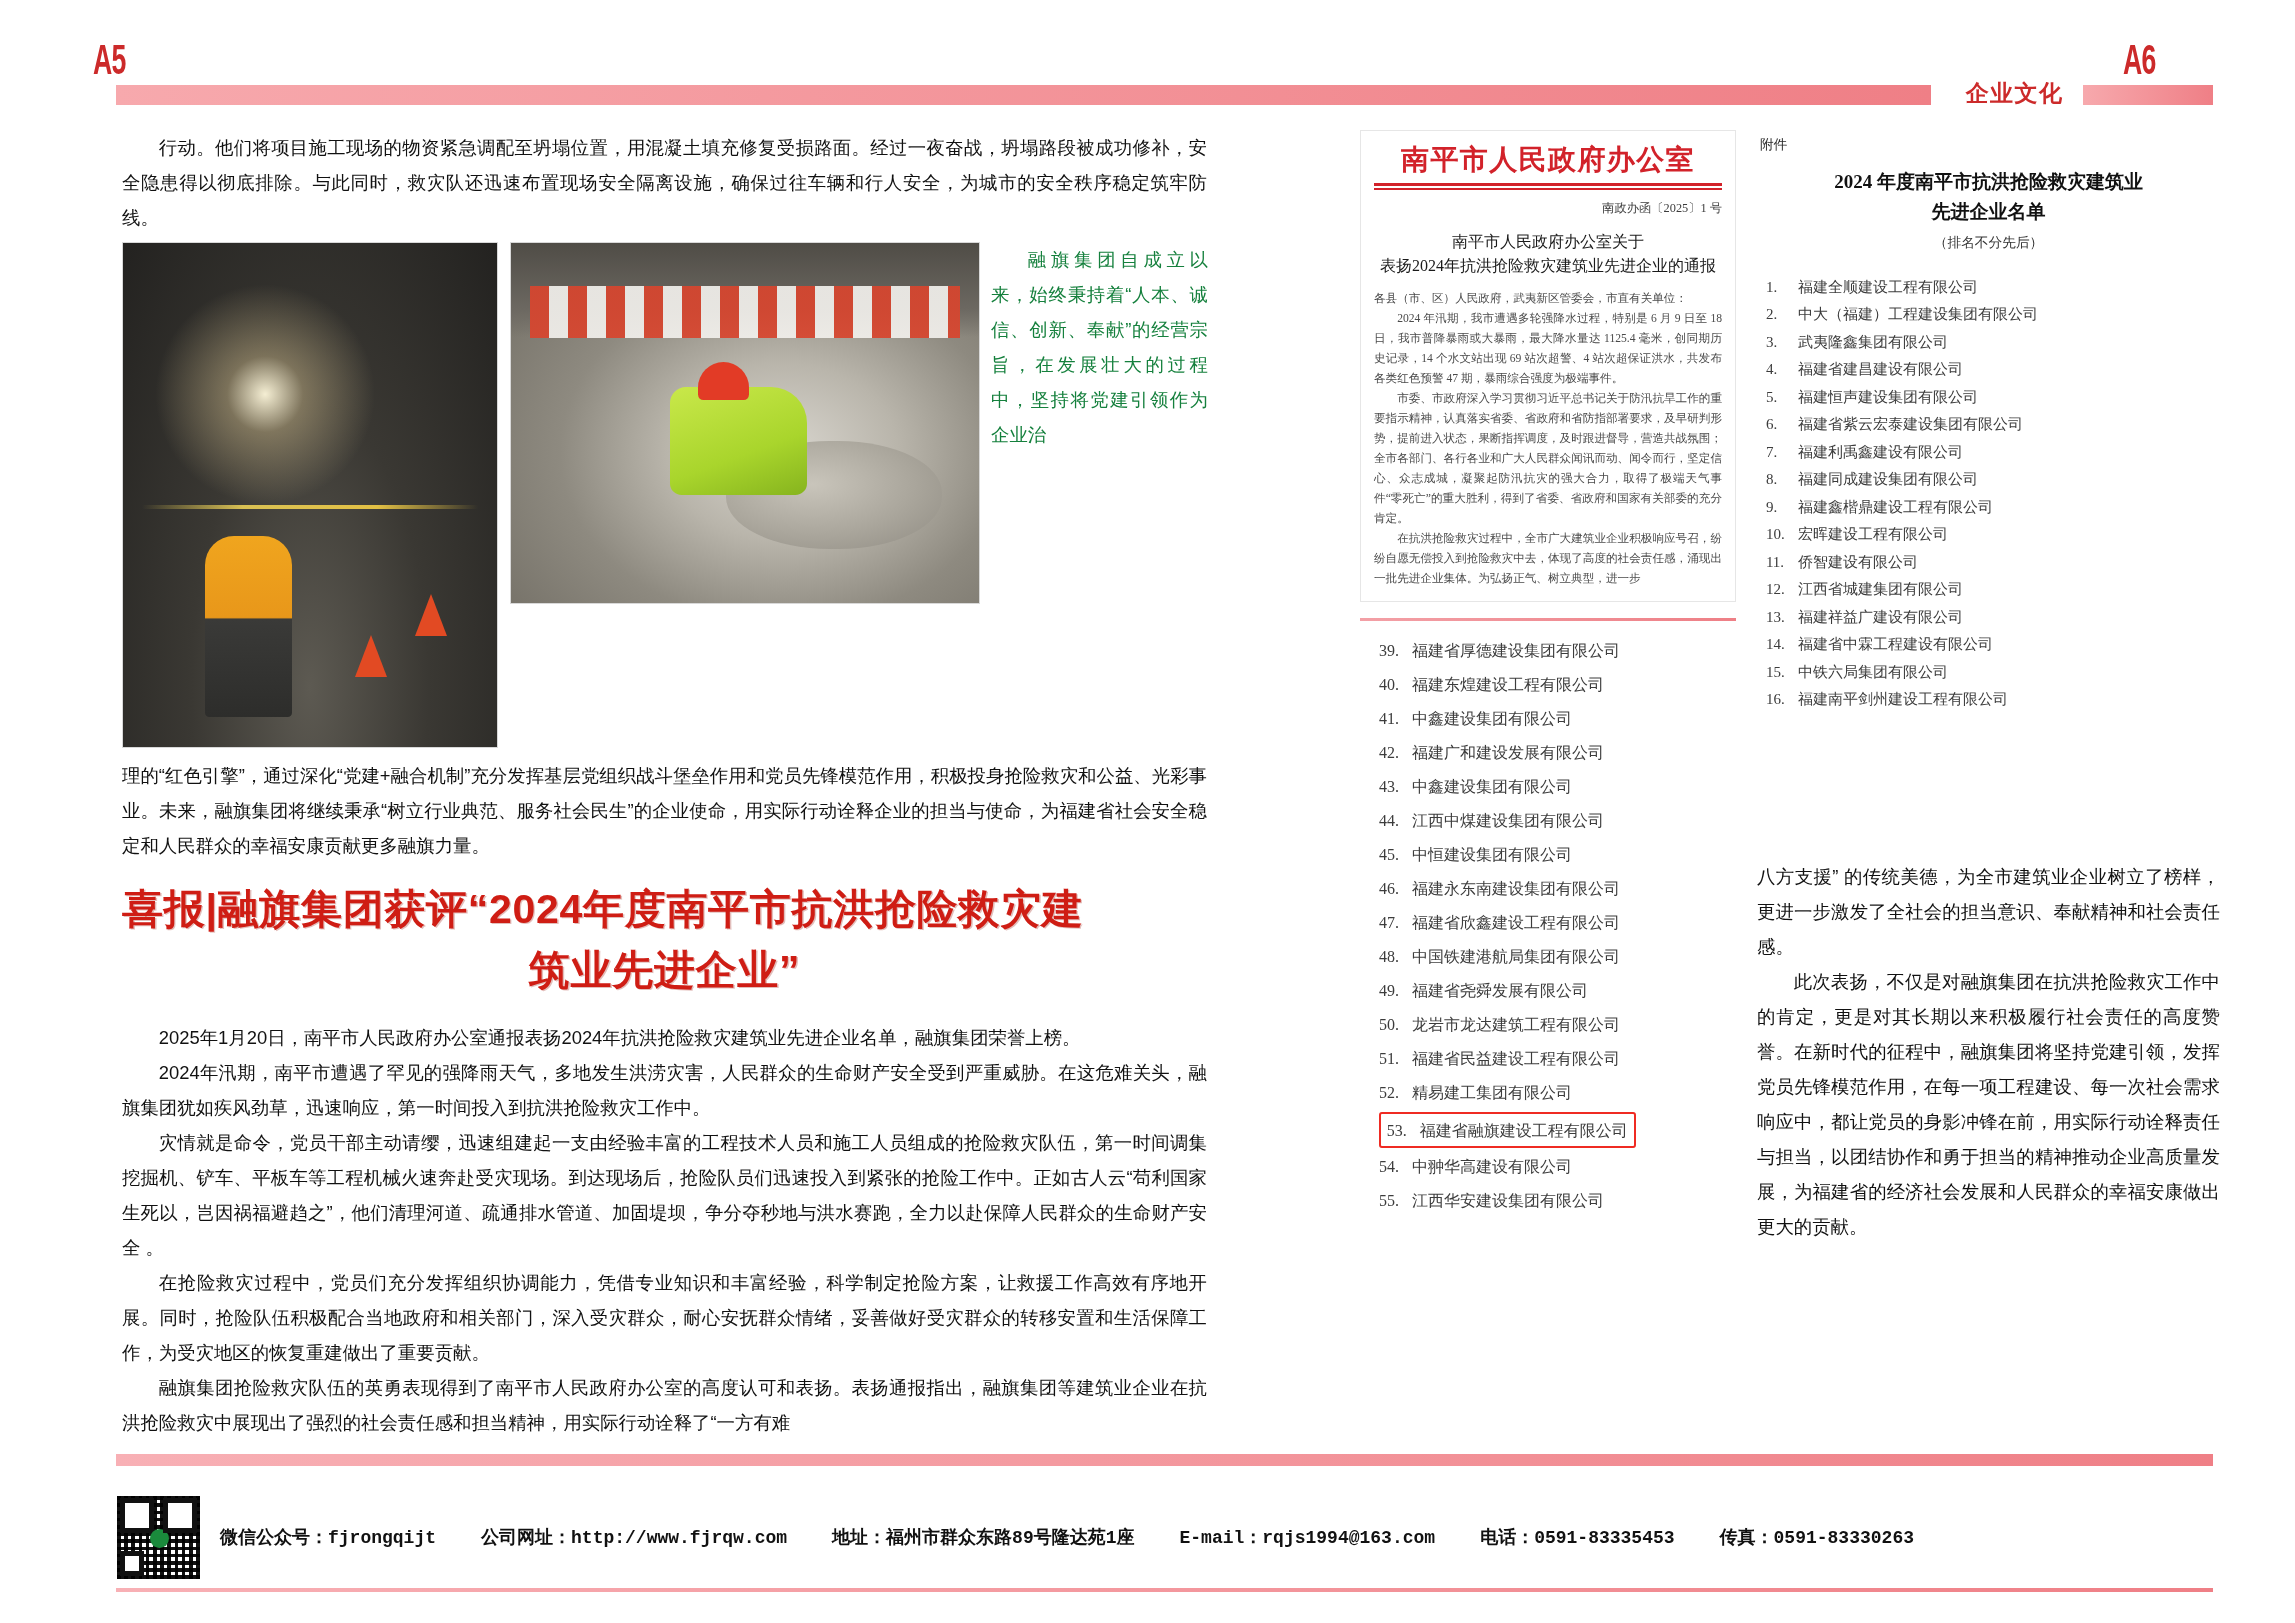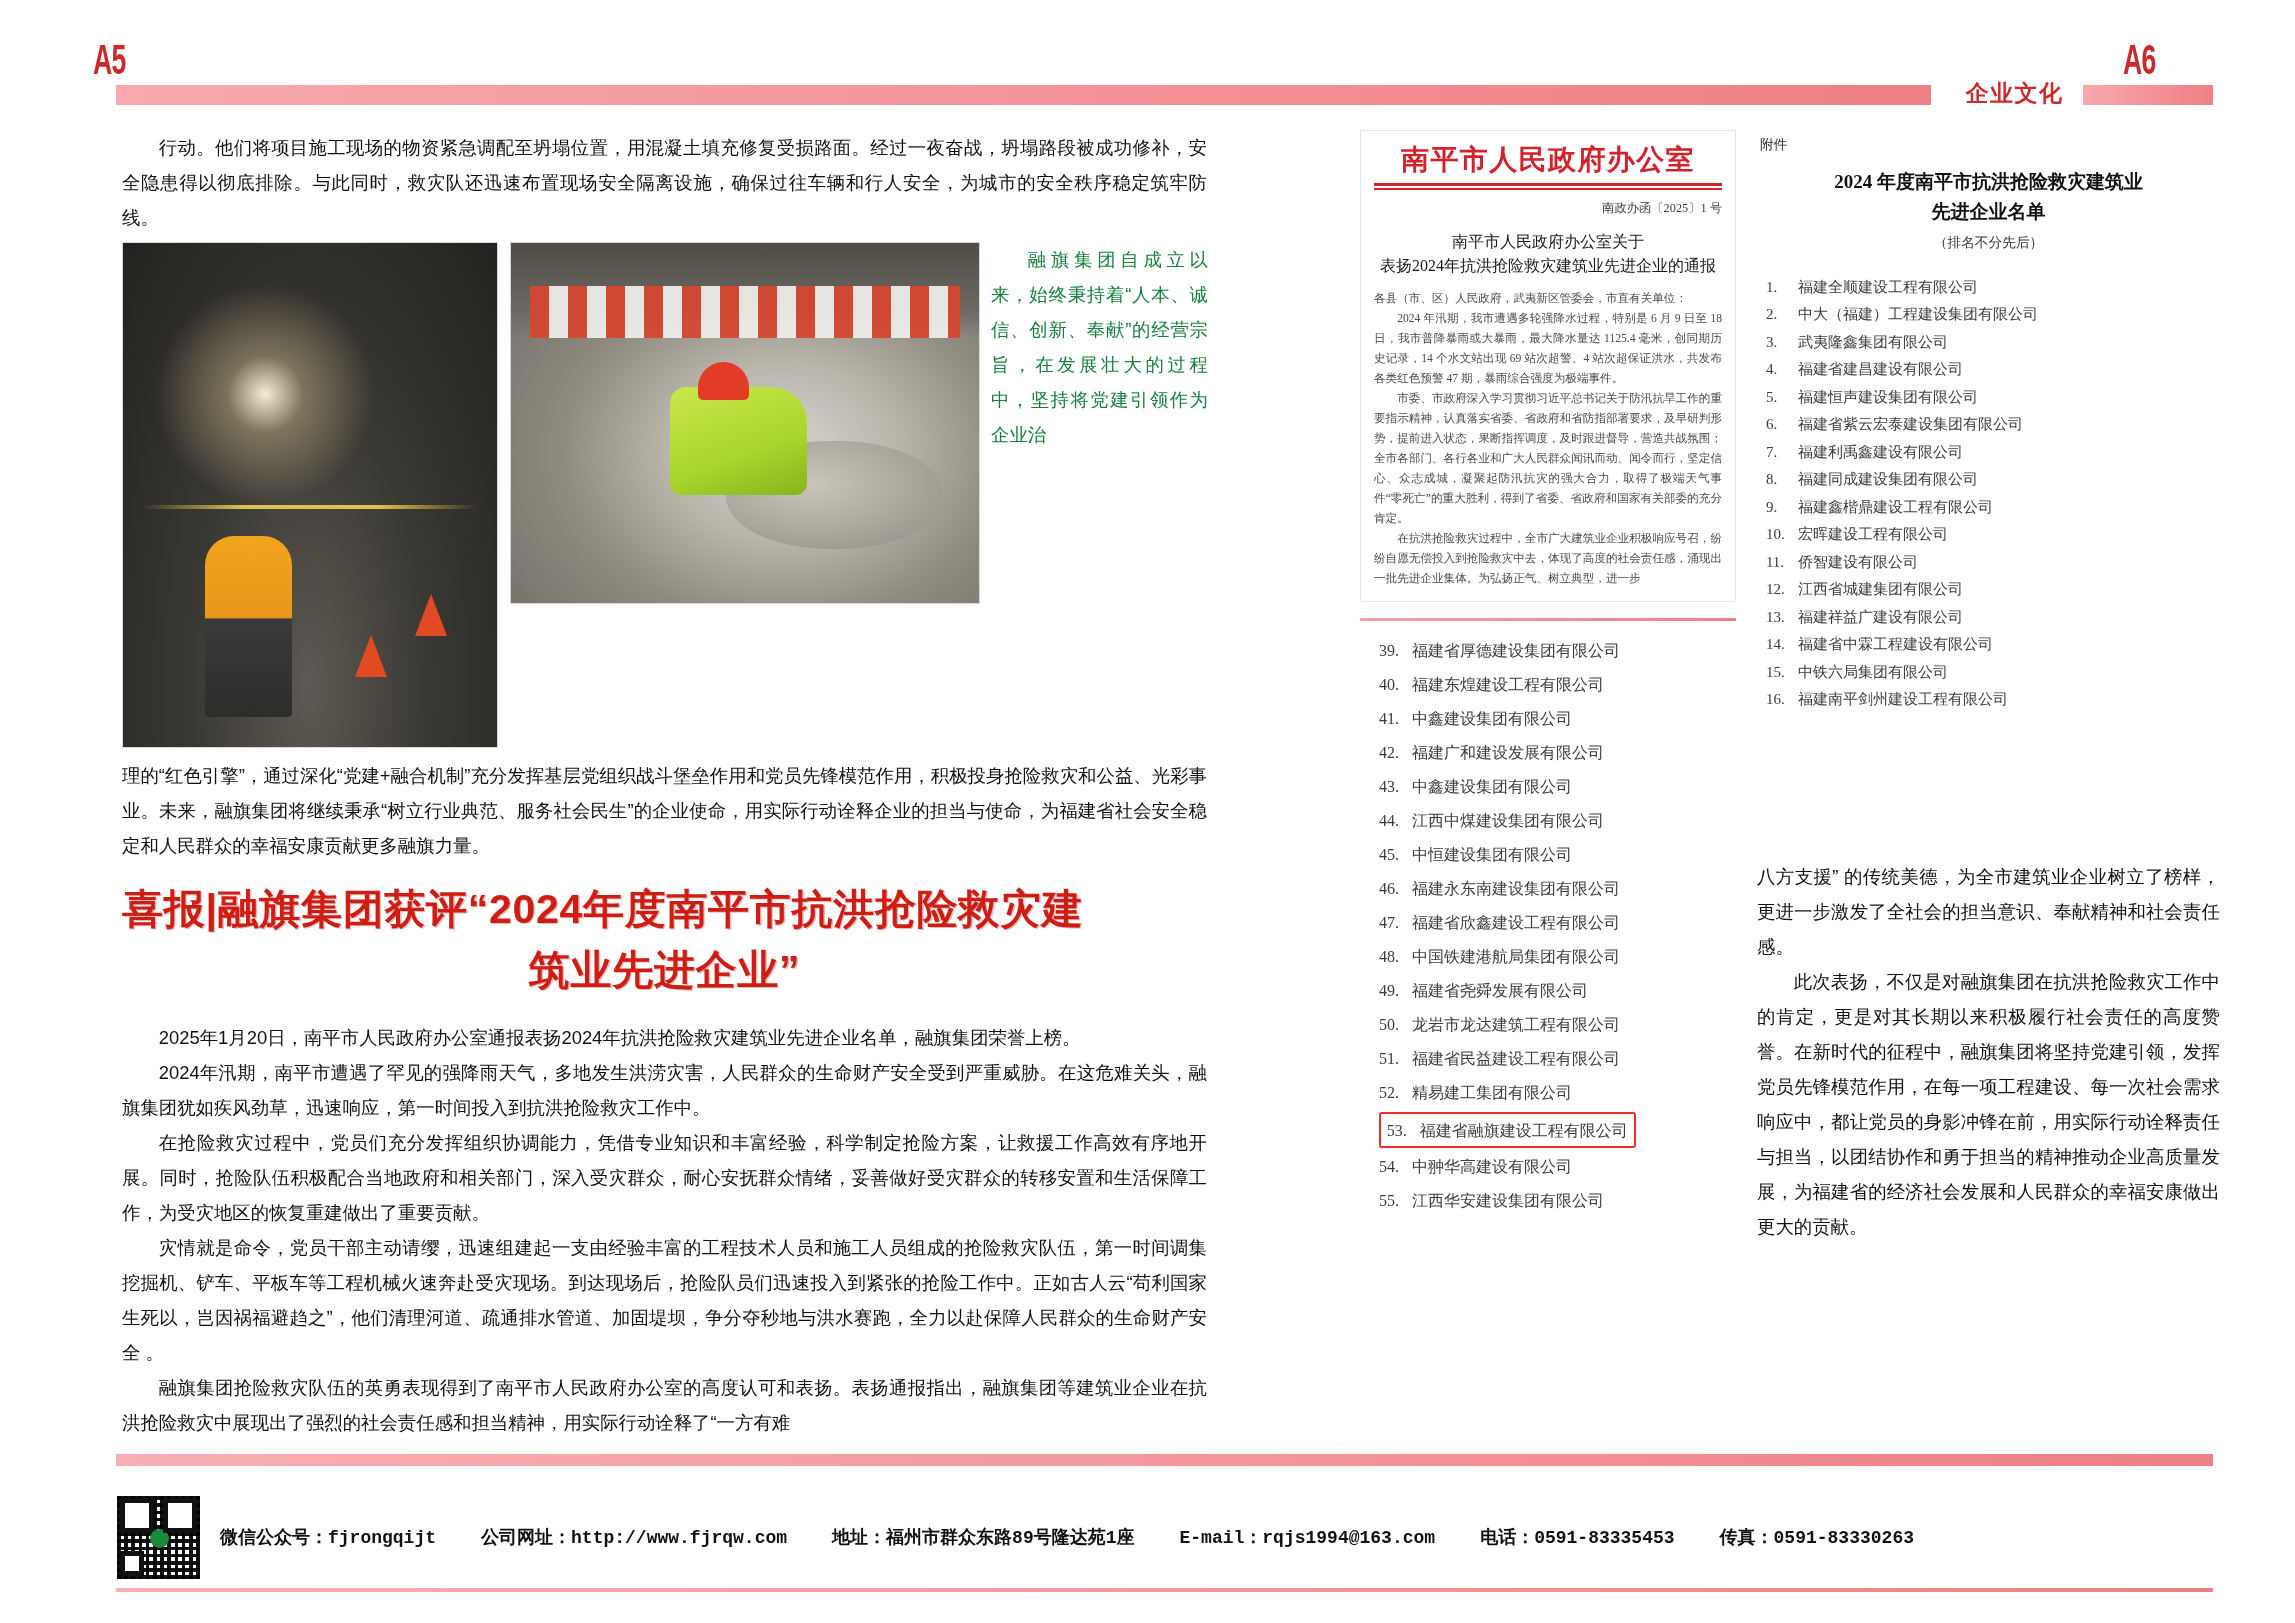--- a/index.html
+++ b/index.html
@@ -272,22 +272,22 @@
     </div>
 
     <div class="headline">
       <span class="l1">喜报|融旗集团获评“2024年度南平市抗洪抢险救灾建</span>
       <span class="l2">筑业先进企业”</span>
     </div>
 
     <div class="body-text" style="margin-top:19px;">
       <p>2025年1月20日，南平市人民政府办公室通报表扬2024年抗洪抢险救灾建筑业先进企业名单，融旗集团荣誉上榜。</p>
       <p>2024年汛期，南平市遭遇了罕见的强降雨天气，多地发生洪涝灾害，人民群众的生命财产安全受到严重威胁。在这危难关头，融旗集团犹如疾风劲草，迅速响应，第一时间投入到抗洪抢险救灾工作中。</p>
+      <p>灾情就是命令，党员干部主动请缨，迅速组建起一支由经验丰富的工程技术人员和施工人员组成的抢险救灾队伍，第一时间调集挖掘机、铲车、平板车等工程机械火速奔赴受灾现场。到达现场后，抢险队员们迅速投入到紧张的抢险工作中。正如古人云“苟利国家生死以，岂因祸福避趋之”，他们清理河道、疏通排水管道、加固堤坝，争分夺秒地与洪水赛跑，全力以赴保障人民群众的生命财产安全 。</p>
       <p>在抢险救灾过程中，党员们充分发挥组织协调能力，凭借专业知识和丰富经验，科学制定抢险方案，让救援工作高效有序地开展。同时，抢险队伍积极配合当地政府和相关部门，深入受灾群众，耐心安抚群众情绪，妥善做好受灾群众的转移安置和生活保障工作，为受灾地区的恢复重建做出了重要贡献。</p>
-      <p>灾情就是命令，党员干部主动请缨，迅速组建起一支由经验丰富的工程技术人员和施工人员组成的抢险救灾队伍，第一时间调集挖掘机、铲车、平板车等工程机械火速奔赴受灾现场。到达现场后，抢险队员们迅速投入到紧张的抢险工作中。正如古人云“苟利国家生死以，岂因祸福避趋之”，他们清理河道、疏通排水管道、加固堤坝，争分夺秒地与洪水赛跑，全力以赴保障人民群众的生命财产安全 。</p>
       <p>融旗集团抢险救灾队伍的英勇表现得到了南平市人民政府办公室的高度认可和表扬。表扬通报指出，融旗集团等建筑业企业在抗洪抢险救灾中展现出了强烈的社会责任感和担当精神，用实际行动诠释了“一方有难</p>
     </div>
   </div>
 
   <div class="col col-mid">
     <div class="doc-card">
       <div class="doc-title-red">南平市人民政府办公室</div>
       <div class="doc-redline"></div>
       <div class="doc-redline2"></div>
       <div class="doc-no">南政办函〔2025〕1 号</div>

